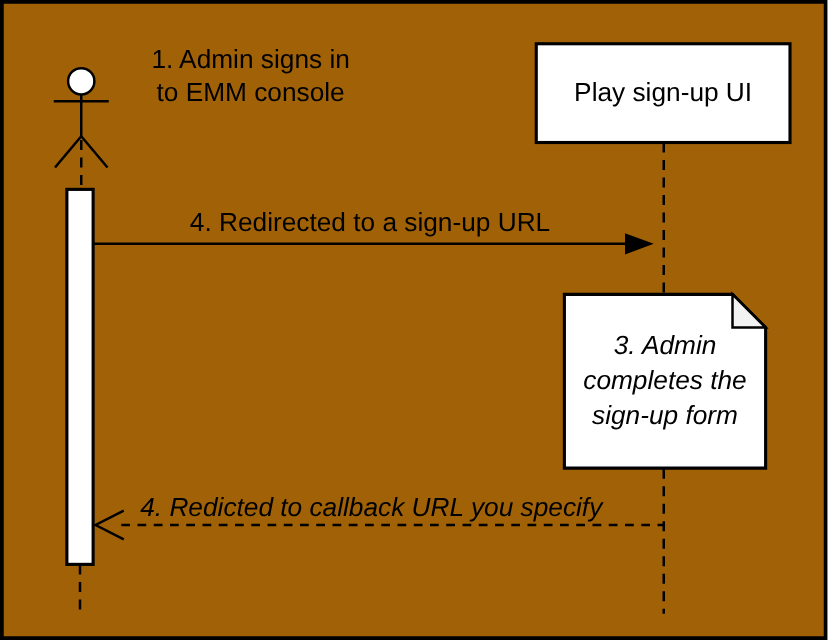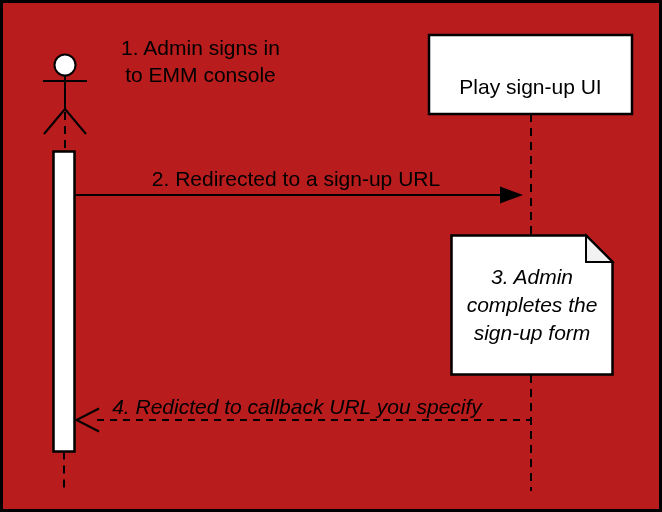--- a/index.html
+++ b/index.html
@@ -7,21 +7,21 @@
     padding: 0;
     background: #ffffff;
     font-family: "Liberation Sans", sans-serif;
   }
   .stage {
     position: relative;
     width: 662px;
     height: 512px;
     box-sizing: border-box;
     border: 3px solid #000;
-    background: #b91c1c;
+    background: #a16207;
     overflow: hidden;
   }
   .shapes {
     position: absolute;
     left: 0; top: 0;
     width: 662px;
     height: 512px;
   }
   .label {
     position: absolute;
@@ -71,23 +71,23 @@
     <line x1="94" y1="417" x2="528" y2="417" stroke="#000000" stroke-width="2" stroke-dasharray="7 6"></line>
     <polyline points="96,405.5 73.5,417 96,428.5" fill="none" stroke="#000000" stroke-width="2"></polyline>
 
     <path d="M448.5,232.5 H583 L609.5,259 V371.5 H448.5 Z" fill="#ffffff" stroke="#000000" stroke-width="2.5"></path>
     <path d="M583,232.5 V259 H609.5 Z" fill="#f2f2f2" stroke="#000000" stroke-width="2"></path>
   </svg>
 
   <div class="label" style="left:85px; top:31px; width:225px;">1. Admin signs in
 to EMM console</div>
 
-  <div class="label flex-center" style="left:426px; top:32px; width:203px; height:79px;margin-top:12px;">Play sign-up UI</div>
+  <div class="label flex-center" style="left:426px; top:32px; width:203px; height:79px;">Play sign-up UI</div>
 
-  <div class="label" style="left:98px; top:162px; width:390px;">2. Redirected to a sign-up URL</div>
+  <div class="label" style="left:98px; top:162px; width:390px;">4. Redirected to a sign-up URL</div>
 
   <div class="label flex-center note-text" style="left:448px; top:232px; width:162px; height:140px;">3. Admin
 completes the
 sign-up form</div>
 
   <div class="label" style="left:98px; top:390px; width:392px;font-style:italic;">4. Redicted to callback URL you specify</div>
 
 </div>
 
 </body></html>

